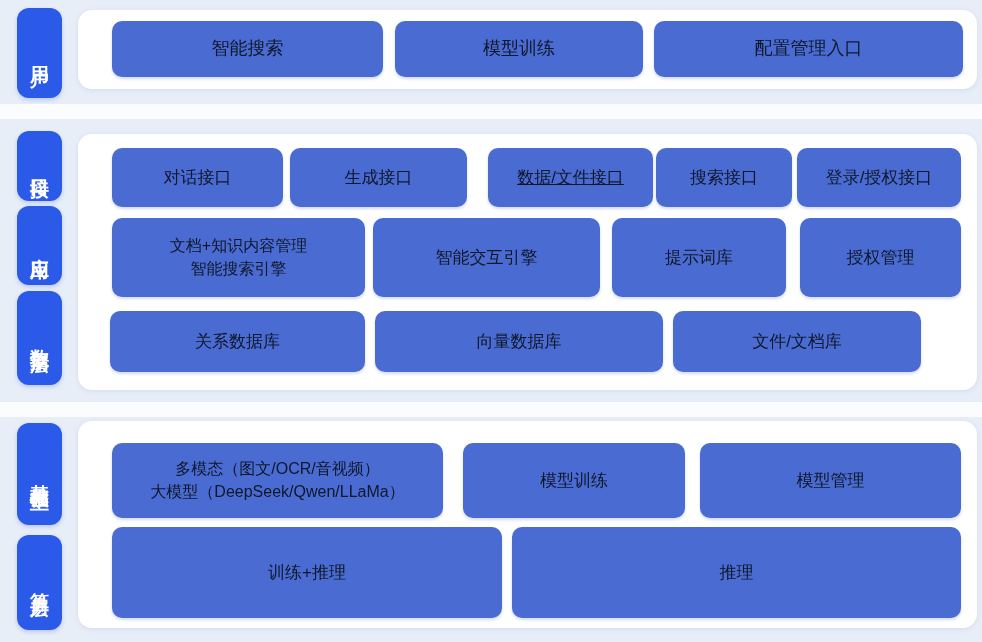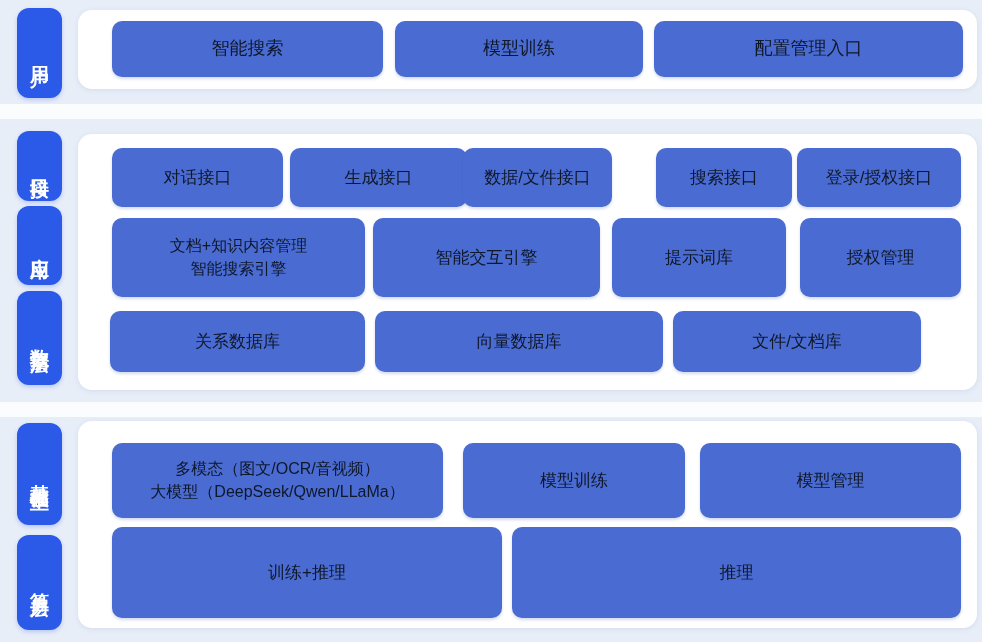--- a/index.html
+++ b/index.html
@@ -71,21 +71,21 @@
   .node span { display: block; }
 
   
   #n-smart-search { top: 11px; left: 34px;  width: 271px; height: 56px; }
   #n-smart-qa     { top: 11px; left: 317px; width: 248px; height: 56px; }
   #n-config-entry { top: 11px; left: 576px; width: 309px; height: 56px; }
 
   
   #n-dialog-api     { top: 14px; left: 34px;  width: 171px; height: 59px; }
   #n-generate-api   { top: 14px; left: 212px; width: 177px; height: 59px; }
-  #n-data-file-api  { top: 14px; left: 385px; width: 149px; height: 59px; }
+  #n-data-file-api  { top: 14px; left: 410px; width: 165px; height: 59px; text-decoration: underline; }
   #n-search-api     { top: 14px; left: 578px; width: 136px; height: 59px; }
   #n-login-auth-api { top: 14px; left: 719px; width: 164px; height: 59px; }
 
   #n-doc-knowledge  { top: 84px; left: 34px;  width: 253px; height: 79px; }
   #n-interaction    { top: 84px; left: 295px; width: 227px; height: 79px; }
   #n-prompt-library { top: 84px; left: 534px; width: 174px; height: 79px; }
   #n-auth-mgmt      { top: 84px; left: 722px; width: 161px; height: 79px; }
 
   #n-relational-db  { top: 177px; left: 32px;  width: 255px; height: 61px; }
   #n-vector-db      { top: 177px; left: 297px; width: 288px; height: 61px; }

